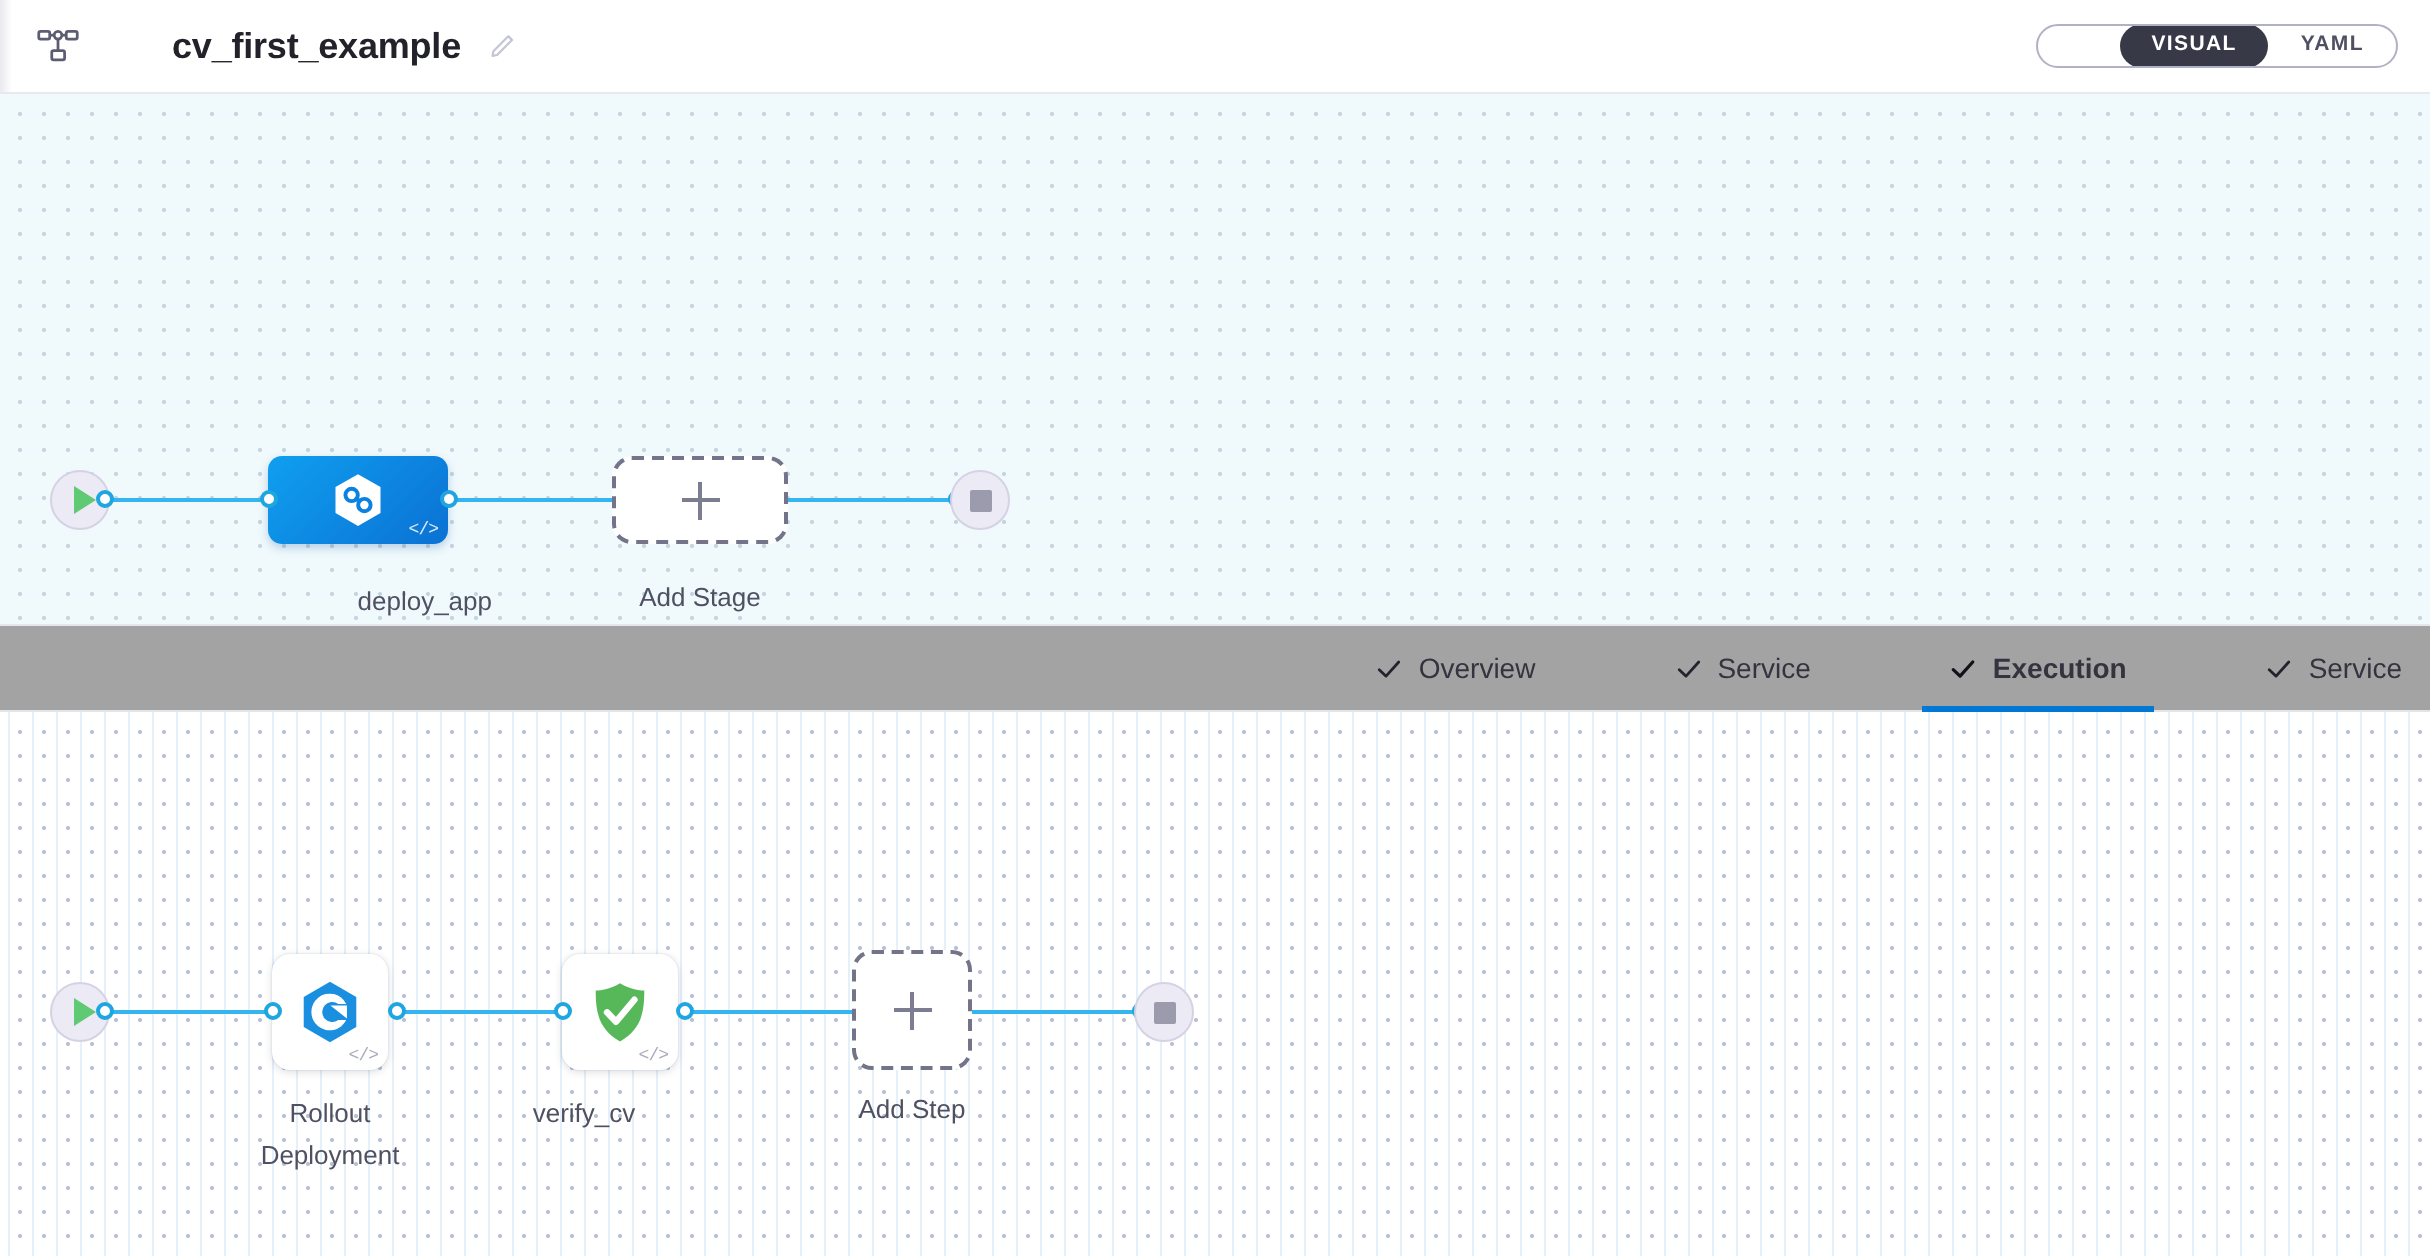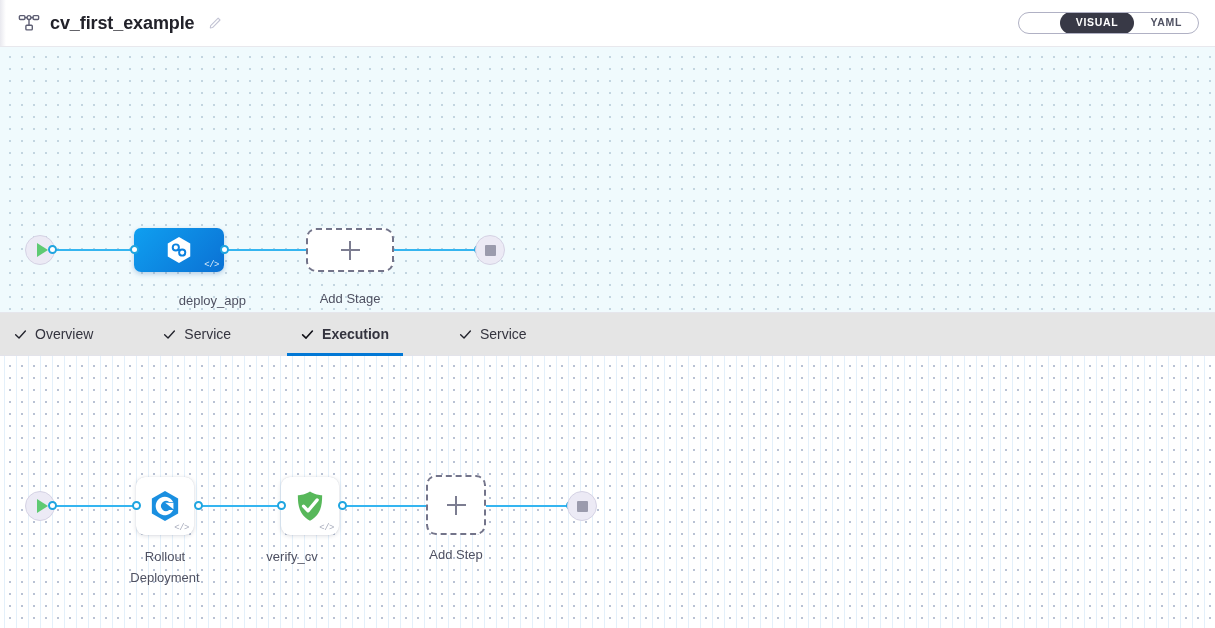--- a/index.html
+++ b/index.html
@@ -48,20 +48,21 @@
     display: block;
     margin-right: 10px;
   }
 
   .pipeline-title {
     font-size: 18px;
     font-weight: bold;
     color: #22222a;
     letter-spacing: -0.1px;
     white-space: nowrap;
+    margin-left: 36px;
   }
 
   .edit-pencil {
     width: 16px;
     height: 16px;
     margin-left: 13px;
     flex: 0 0 16px;
     display: block;
     cursor: pointer;
   }
@@ -227,26 +228,27 @@
     line-height: 21px;
     color: #4f5162;
     white-space: pre-line;
   }
 
   
   .tabbar {
     position: relative;
     flex: 0 0 44px;
     height: 44px;
-    background: #e5e5e5;
+    background: #a3a3a3;
     display: flex;
     align-items: stretch;
     border-top: 1px solid #e6e6ec;
     border-bottom: 1px solid #e3e3ea;
     z-index: 4;
+    justify-content: flex-end;
   }
   .tab {
     display: flex;
     align-items: center;
     gap: 8px;
     padding: 0 14px;
     margin-right: 42px;
     position: relative;
     cursor: pointer;
     color: #34343f;

